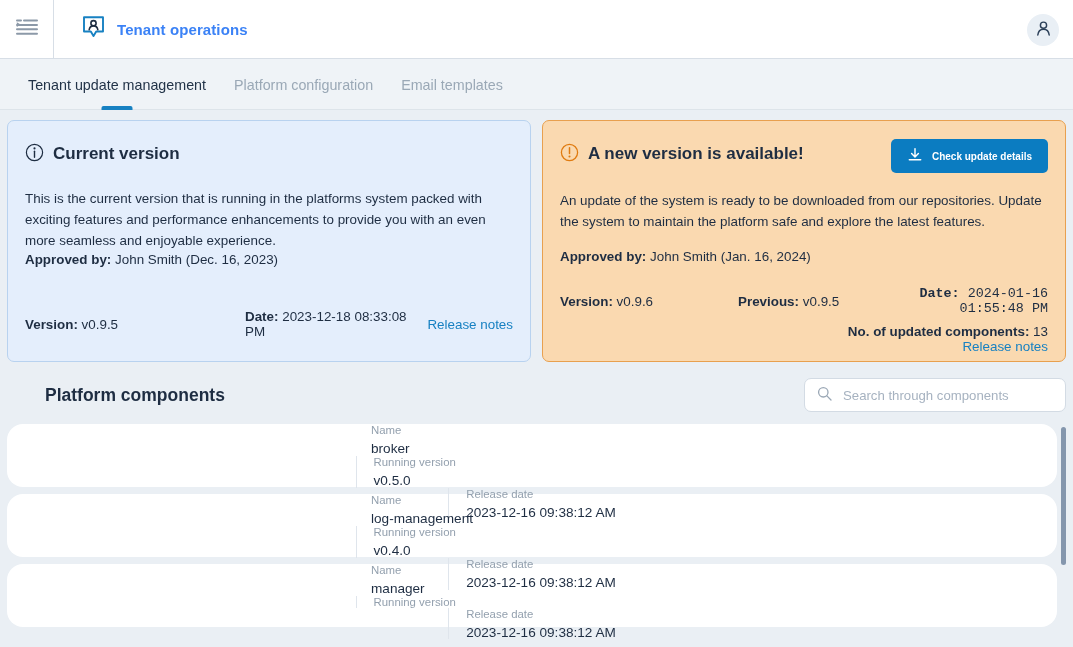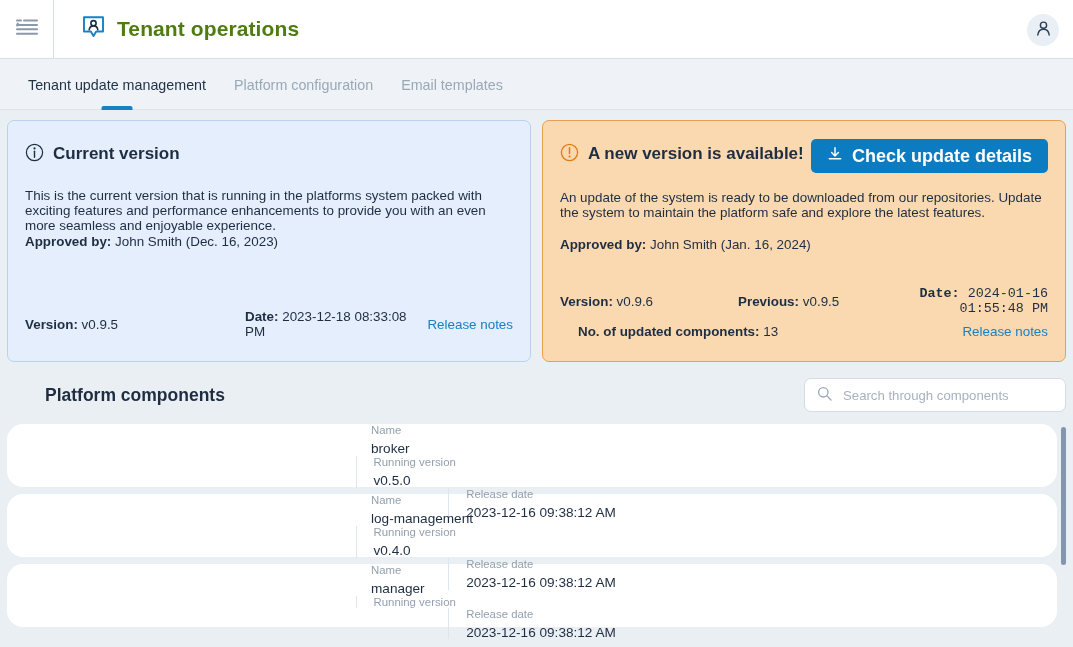--- a/index.html
+++ b/index.html
@@ -30,23 +30,23 @@
     border-right: 1px solid #d7dee6;
     cursor: pointer;
   }
   .titlewrap {
     display: flex;
     align-items: center;
     gap: 11px;
     margin-left: 27px;
   }
   .app-title {
-    font-size: 21px;
+    font-size: 15px;
     font-weight: bold;
-    color: #4d7c0f;
+    color: #3b82f6;
     letter-spacing: .1px;
   }
   .avatar {
     position: absolute;
     right: 14px;
     top: 14px;
     width: 32px; height: 32px;
     border-radius: 50%;
     background: #e9eff5;
     display: flex;
@@ -115,21 +115,21 @@
     gap: 9px;
     height: 32px;
   }
   .card-title {
     font-size: 17px;
     font-weight: bold;
     color: #1e2d42;
   }
   .card-body {
     font-size: 13.4px;
-    line-height: 15px;
+    line-height: 21px;
     color: #1e2d42;
     margin-top: 18px;
   }
   .card.update .card-body { margin-top: 20px; }
   .kv { font-size: 13.4px; color: #1e2d42; }
   .kv b { font-weight: bold; }
   .approved-cur { margin-top: 1px; }
   .approved-upd { margin-top: 17px; }
 
   .card.current .footrow {
@@ -147,43 +147,44 @@
     left: 17px; right: 17px;
     top: 165px;
     display: flex;
     align-items: center;
   }
   .card.update .row2 .c1 { width: 178px; }
   .card.update .row2 .c2 { width: 158px; }
   .card.update .row2 .c3 { flex: 1; text-align: right; font-family: Liberation Mono, monospace; }
   .card.update .row3 {
     position: absolute;
-    left: 35px; right: 17px;
+    left: 9px; right: 17px;
     top: 203px;
     display: flex;
     align-items: flex-end;
     justify-content: space-between;
+    flex-direction: column;
   }
 
   .release-link {
     color: #1781c2;
     font-size: 13.4px;
     cursor: pointer;
   }
 
   .btn-check {
     position: absolute;
     right: 17px;
     top: 18px;
     height: 34px;
     background: #0b7cc1;
     color: #ffffff;
     border: none;
     border-radius: 5px;
-    font-size: 18px;
+    font-size: 10px;
     font-weight: bold;
     font-family: "Liberation Sans", sans-serif;
     padding: 0 16px;
     display: flex;
     align-items: center;
     gap: 9px;
     cursor: pointer;
   }
 
   

